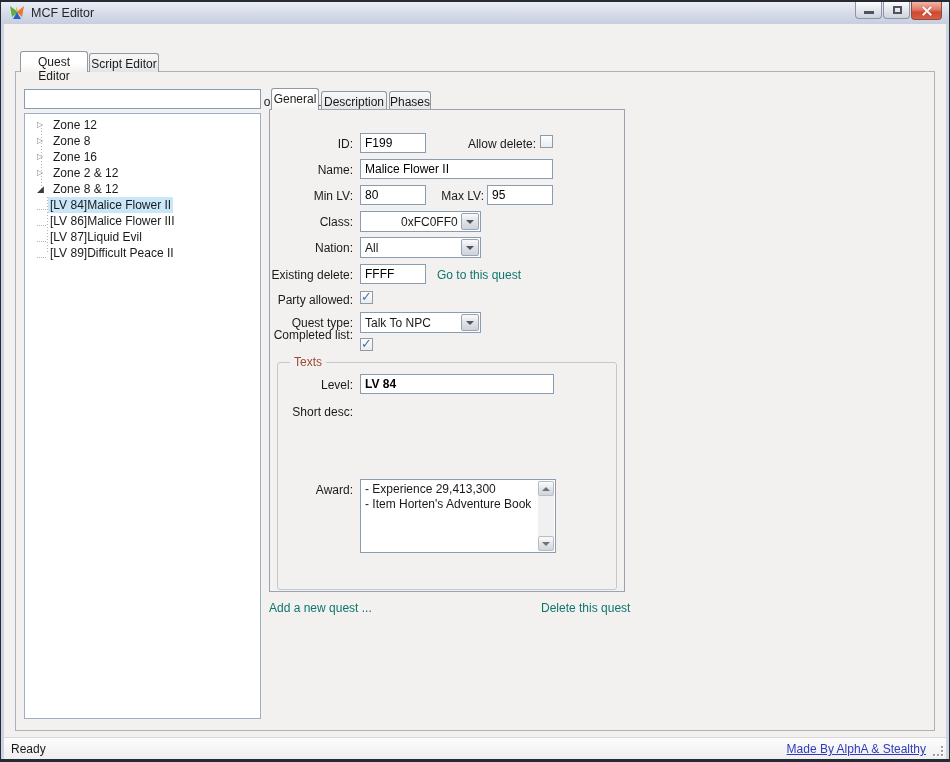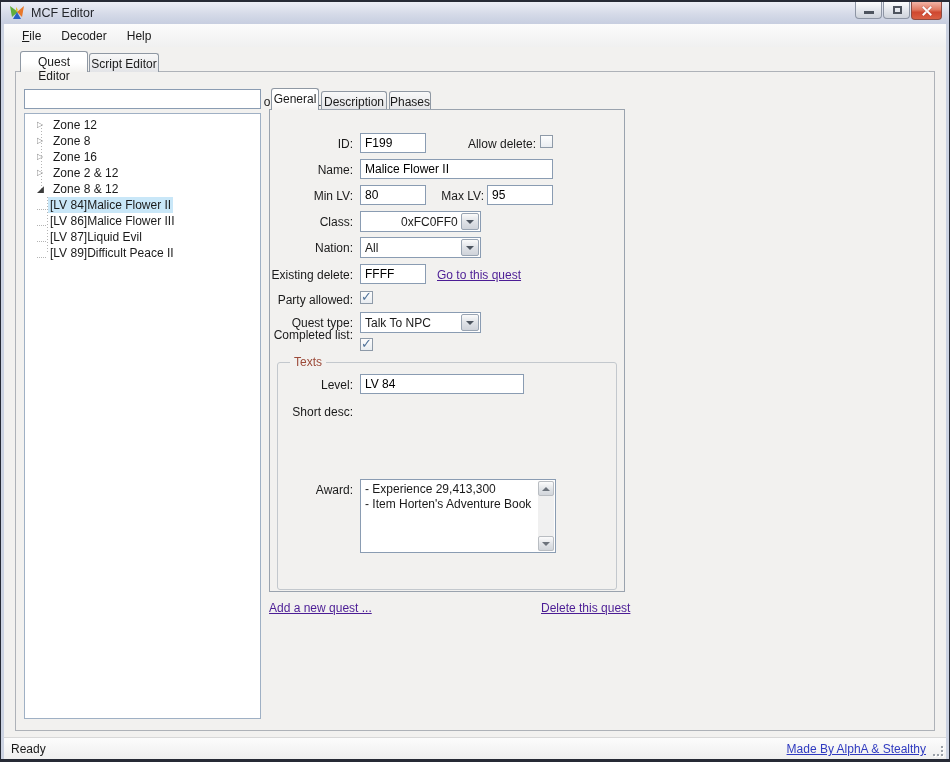--- a/index.html
+++ b/index.html
@@ -77,21 +77,21 @@
   .combo .cbtn { width:18px; height:17px; margin:1px; border:1px solid #99a4b2; border-radius:2px;
     background:linear-gradient(#fbfbfb,#dfe2e7 50%,#cfd3da); display:flex; align-items:center; justify-content:center; }
   .arr-down { width:0; height:0; border-left:4px solid transparent; border-right:4px solid transparent;
     border-top:4px solid #4d5560; }
 
   .cb { position:absolute; width:13px; height:13px; border:1px solid #8e9aa8;
     background:linear-gradient(#fdfdfd,#e9edf1); z-index:5; cursor:pointer; }
   .cb.checked::after { content:"✓"; position:absolute; left:0px; top:-3px; font-size:13px;
     font-weight:bold; color:#50739a; font-family:"DejaVu Sans",sans-serif; }
 
-  .link { position:absolute; color:#4c1d95; text-decoration:underline; cursor:pointer; z-index:5; white-space:nowrap; }
+  .link { position:absolute; color:#0f766e; cursor:pointer; z-index:5; white-space:nowrap; }
 
   .group { position:absolute; left:273px; top:338px; width:340px; height:228px;
     border:1px solid #c3c8cd; border-radius:3px; z-index:4; }
   .group .gtitle { position:absolute; left:12px; top:-8px; background:#f2f1ef; padding:0 4px; color:#9c4a39; }
 
   .txtarea { position:absolute; border:1px solid #8a9cb2; background:#fff; z-index:5; }
   .txtarea .txt { position:absolute; left:4px; top:2px; right:20px; bottom:2px;
     white-space:pre-line; overflow:hidden; line-height:15px; }
   .sbar { position:absolute; right:1px; top:1px; bottom:1px; width:16px; background:#f0f0f0; }
   .sbtn { position:absolute; left:0; right:0; height:15px; border:1px solid #b9bdc2; border-radius:2px;
@@ -139,25 +139,20 @@
           <i></i>
           <i></i>
         </span>
       </div>
   </div>
 
   <div class="frame"></div>
 
   <div class="app">
 
-    <div class="menubar">
-      <span class="menu-item"><span class="u">F</span><span>ile</span></span>
-      <span class="menu-item">Decoder</span>
-      <span class="menu-item">Help</span>
-    </div>
 
     <div class="tab active" style="left:16px; top:27px; width:68px; height:21px;">Quest Editor</div>
     <div class="tab" style="left:85px; top:29px; width:70px; height:19px;">Script Editor</div>
     <span class="file-status">File opened: quest.mcf</span>
 
     <div class="tabpage"></div>
 
     <input class="filter-input" type="text" style="">
 
     <div class="tree">
@@ -253,21 +248,21 @@
     </div>
 
     <span class="flabel" style="top:304px;">Completed list:</span>
     <span class="cb checked" style="left:356px; top:314px;"></span>
 
     <div class="group">
       <span class="gtitle">Texts</span>
     </div>
 
     <span class="flabel" style="top:354px;">Level:</span>
-    <input class="tbox" style="left: 356px; top: 350px; width: 164px;" type="text" value="LV 84">
+    <input class="tbox" style="left: 356px; top: 350px; width: 194px; font-weight: bold;" type="text" value="LV 84">
 
     <span class="flabel" style="top:381px;">Short desc:</span>
 
     <span class="flabel" style="top:459px;">Award:</span>
     <div class="txtarea" style="left:356px; top:455px; width:196px; height:74px;">
       <div class="txt">- Experience 29,413,300
 - Item Horten's Adventure Book</div>
       <div class="sbar">
         <span class="sbtn up">
             <span class="arr-up-g"></span>

